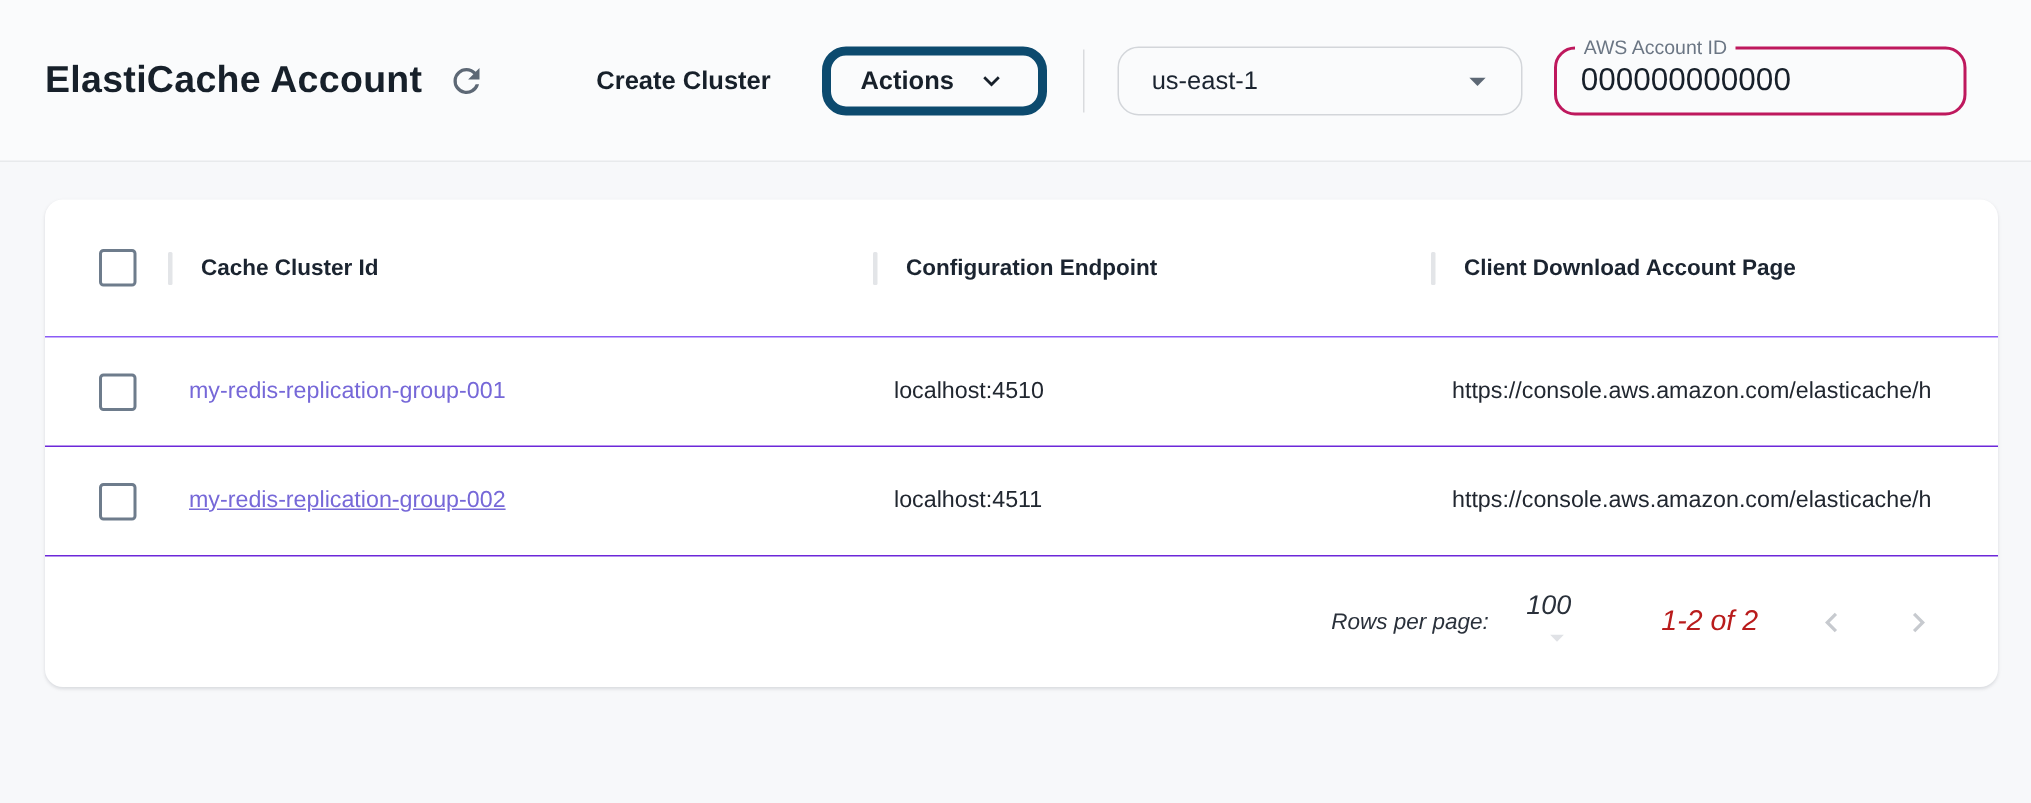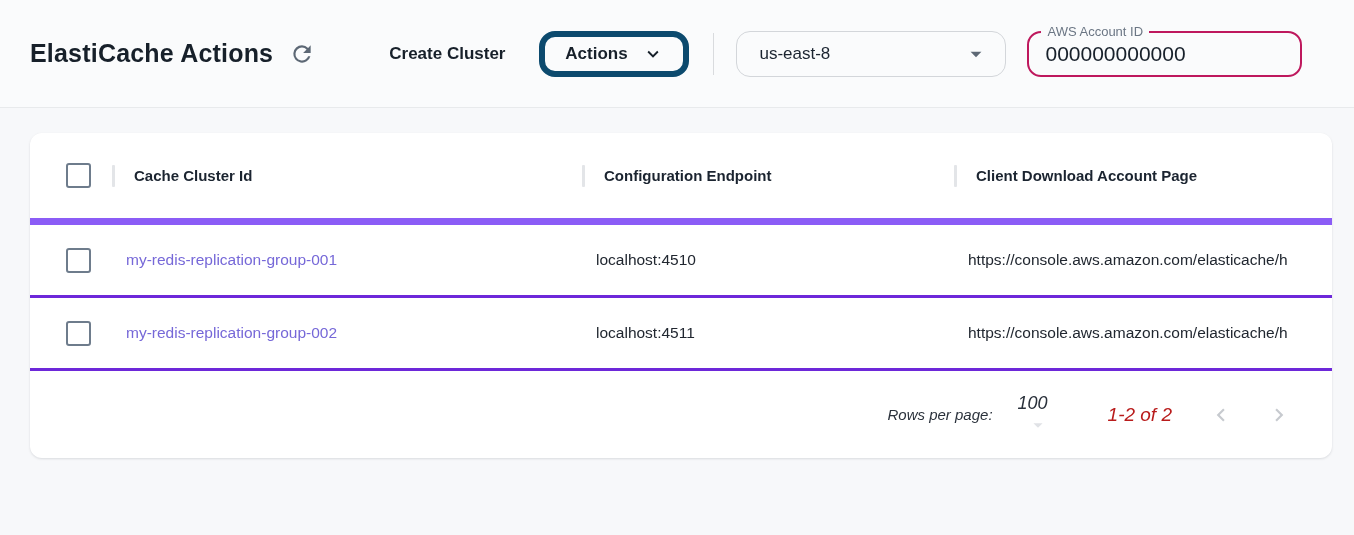--- a/index.html
+++ b/index.html
@@ -101,22 +101,22 @@
     background: #ffffff;
     border-radius: 12px;
     box-shadow: 0 1px 3px rgba(16,24,40,0.08), 0 1px 2px rgba(16,24,40,0.05);
     overflow: hidden;
   }
   .tbl-row {
     display: grid;
     grid-template-columns: 82px 470px 372px 1fr;
     align-items: center;
   }
-  .tbl-header { height: 92px; border-bottom: 7px solid #8b5cf6; }
-  .tbl-body-row { height: 73px; border-bottom: 3px solid #6d28d9; }
+  .tbl-header { height: 92px; border-bottom: 1px solid #8b5cf6; }
+  .tbl-body-row { height: 73px; border-bottom: 1px solid #6d28d9; }
   .cell-check { display: flex; justify-content: flex-start; padding-left: 36px; }
   .checkbox {
     width: 25px; height: 25px;
     border: 2px solid #6e7c8c;
     border-radius: 3px;
     background: #fff;
     cursor: pointer;
     flex: none;
   }
   .th-cell {
@@ -164,21 +164,21 @@
     width: 34px; height: 34px;
     cursor: default;
   }
   .page-nav-btn.prev { margin-left: 32px; }
   .page-nav-btn.next { margin-left: 24px; }
 </style>
 </head>
 <body>
 
 <header class="topbar">
-  <h1 class="page-title">ElastiCache Actions</h1>
+  <h1 class="page-title">ElastiCache Account</h1>
 
   <button class="refresh-btn">
     <span style="display:flex;">
       <svg width="26" height="26" viewBox="0 0 24 24" fill="#5d6875">
         <path d="M17.65 6.35A7.96 7.96 0 0 0 12 4a8 8 0 1 0 7.73 10h-2.08A6 6 0 1 1 12 6c1.66 0 3.14.69 4.22 1.78L13 11h7V4l-2.35 2.35z"></path>
       </svg>
     </span>
   </button>
 
   <button class="create-cluster-btn">Create Cluster</button>
@@ -188,21 +188,21 @@
     <span style="display:flex;">
       <svg width="22" height="22" viewBox="0 0 24 24" fill="#17202a">
         <path d="M16.59 8.59 12 13.17 7.41 8.59 6 10l6 6 6-6z"></path>
       </svg>
     </span>
   </button>
 
   <div class="topbar-divider"></div>
 
   <div class="region-select">
-    <span class="region-value">us-east-8</span>
+    <span class="region-value">us-east-1</span>
     <span style="display:flex;">
       <svg width="26" height="26" viewBox="0 0 24 24" fill="#5d6875">
         <path d="M7 10l5 5 5-5z"></path>
       </svg>
     </span>
   </div>
 
   <div class="account-field">
     <span class="floating-label">AWS Account ID</span>
     <input type="text" value="000000000000" style="">
@@ -238,21 +238,21 @@
     </div>
     <div class="td-cell">localhost:4510</div>
     <div class="td-cell">https://console.aws.amazon.com/elasticache/h</div>
   </div>
 
   <div class="tbl-row tbl-body-row">
     <div class="cell-check">
       <span class="checkbox"></span>
     </div>
     <div class="td-cell">
-      <a class="cluster-link" style="color:#7668d8;">my-redis-replication-group-002</a>
+      <a class="cluster-link" style="color:#7668d8;text-decoration:underline;">my-redis-replication-group-002</a>
     </div>
     <div class="td-cell">localhost:4511</div>
     <div class="td-cell">https://console.aws.amazon.com/elasticache/h</div>
   </div>
 
   <div class="tbl-footer">
     <span class="rpp-label">Rows per page:</span>
 
     <div class="rpp-select">
       <span class="rpp-value">100</span>

